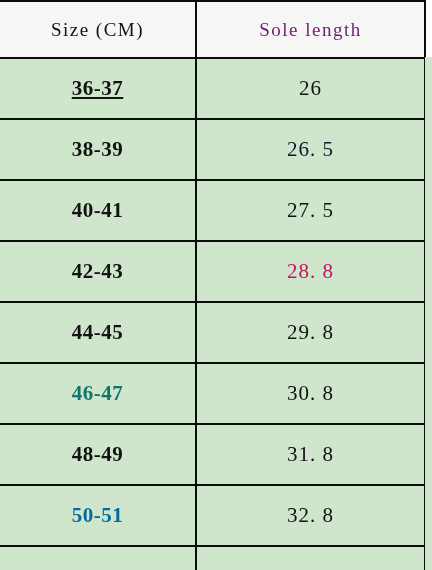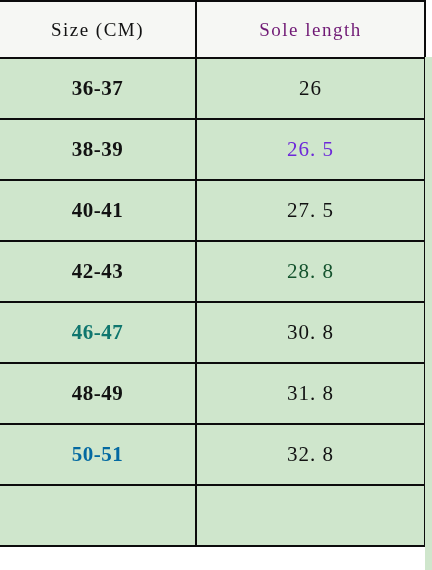--- a/index.html
+++ b/index.html
@@ -98,34 +98,38 @@
       <col class="col-sole">
     </colgroup>
     <thead>
       <tr class="header-row" style="background: rgb(246, 247, 244);">
         <th class="cell-size" style="border-top-color: rgb(12, 12, 12); border-bottom-color: rgb(12, 12, 12); border-right-color: rgb(12, 12, 12); color: rgb(18, 18, 18);">Size (CM)</th>
         <th class="cell-sole" style="border-top-color: rgb(12, 12, 12); border-bottom-color: rgb(12, 12, 12); border-right-color: rgb(12, 12, 12); color: #701a75;">Sole length</th>
       </tr>
     </thead>
     <tbody>
       <tr class="data-row" style="background: rgb(207, 230, 204);">
-        <td class="cell-size" style="border-top-color: rgb(12, 12, 12); border-bottom-color: rgb(12, 12, 12); border-right-color: rgb(12, 12, 12); color: rgb(18, 18, 18);">36-37</td>
+        <td class="cell-size" style="border-top-color: rgb(12, 12, 12); border-bottom-color: rgb(12, 12, 12); border-right-color: rgb(12, 12, 12); color: rgb(18, 18, 18); text-decoration: underline;">36-37</td>
         <td class="cell-sole" style="border-top-color: rgb(12, 12, 12); border-bottom-color: rgb(12, 12, 12); border-right-color: rgb(12, 12, 12); color: rgb(18, 18, 18);">26</td>
       </tr>
       <tr class="data-row" style="background: rgb(207, 230, 204);">
         <td class="cell-size" style="border-top-color: rgb(12, 12, 12); border-bottom-color: rgb(12, 12, 12); border-right-color: rgb(12, 12, 12); color: rgb(18, 18, 18);">38-39</td>
-        <td class="cell-sole" style="border-top-color: rgb(12, 12, 12); border-bottom-color: rgb(12, 12, 12); border-right-color: rgb(12, 12, 12); color: #6d28d9;">26. 5</td>
+        <td class="cell-sole" style="border-top-color: rgb(12, 12, 12); border-bottom-color: rgb(12, 12, 12); border-right-color: rgb(12, 12, 12); color: #0f172a;">26. 5</td>
       </tr>
       <tr class="data-row" style="background: rgb(207, 230, 204);">
         <td class="cell-size" style="border-top-color: rgb(12, 12, 12); border-bottom-color: rgb(12, 12, 12); border-right-color: rgb(12, 12, 12); color: rgb(18, 18, 18);">40-41</td>
         <td class="cell-sole" style="border-top-color: rgb(12, 12, 12); border-bottom-color: rgb(12, 12, 12); border-right-color: rgb(12, 12, 12); color: rgb(18, 18, 18);">27. 5</td>
       </tr>
       <tr class="data-row" style="background: rgb(207, 230, 204);">
         <td class="cell-size" style="border-top-color: rgb(12, 12, 12); border-bottom-color: rgb(12, 12, 12); border-right-color: rgb(12, 12, 12); color: rgb(18, 18, 18); margin-left: 24px;">42-43</td>
-        <td class="cell-sole" style="border-top-color: rgb(12, 12, 12); border-bottom-color: rgb(12, 12, 12); border-right-color: rgb(12, 12, 12); color: #14532d;">28. 8</td>
+        <td class="cell-sole" style="border-top-color: rgb(12, 12, 12); border-bottom-color: rgb(12, 12, 12); border-right-color: rgb(12, 12, 12); color: #be185d;">28. 8</td>
+      </tr>
+      <tr class="data-row" style="background: rgb(207, 230, 204);">
+        <td class="cell-size" style="border-top-color: rgb(12, 12, 12); border-bottom-color: rgb(12, 12, 12); border-right-color: rgb(12, 12, 12); color: rgb(18, 18, 18);">44-45</td>
+        <td class="cell-sole" style="border-top-color: rgb(12, 12, 12); border-bottom-color: rgb(12, 12, 12); border-right-color: rgb(12, 12, 12); color: rgb(18, 18, 18);">29. 8</td>
       </tr>
       <tr class="data-row" style="background: rgb(207, 230, 204);">
         <td class="cell-size" style="border-top-color: rgb(12, 12, 12); border-bottom-color: rgb(12, 12, 12); border-right-color: rgb(12, 12, 12); color: #0f766e;">46-47</td>
         <td class="cell-sole" style="border-top-color: rgb(12, 12, 12); border-bottom-color: rgb(12, 12, 12); border-right-color: rgb(12, 12, 12); color: rgb(18, 18, 18);">30. 8</td>
       </tr>
       <tr class="data-row" style="background: rgb(207, 230, 204);">
         <td class="cell-size" style="border-top-color: rgb(12, 12, 12); border-bottom-color: rgb(12, 12, 12); border-right-color: rgb(12, 12, 12); color: rgb(18, 18, 18);">48-49</td>
         <td class="cell-sole" style="border-top-color: rgb(12, 12, 12); border-bottom-color: rgb(12, 12, 12); border-right-color: rgb(12, 12, 12); color: rgb(18, 18, 18);">31. 8</td>
       </tr>
       <tr class="data-row" style="background: rgb(207, 230, 204);">

